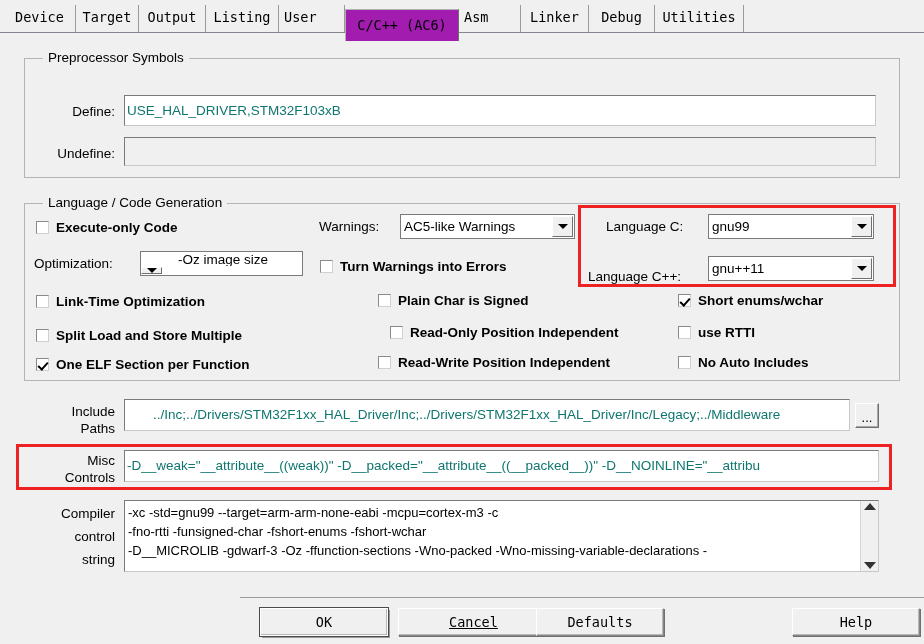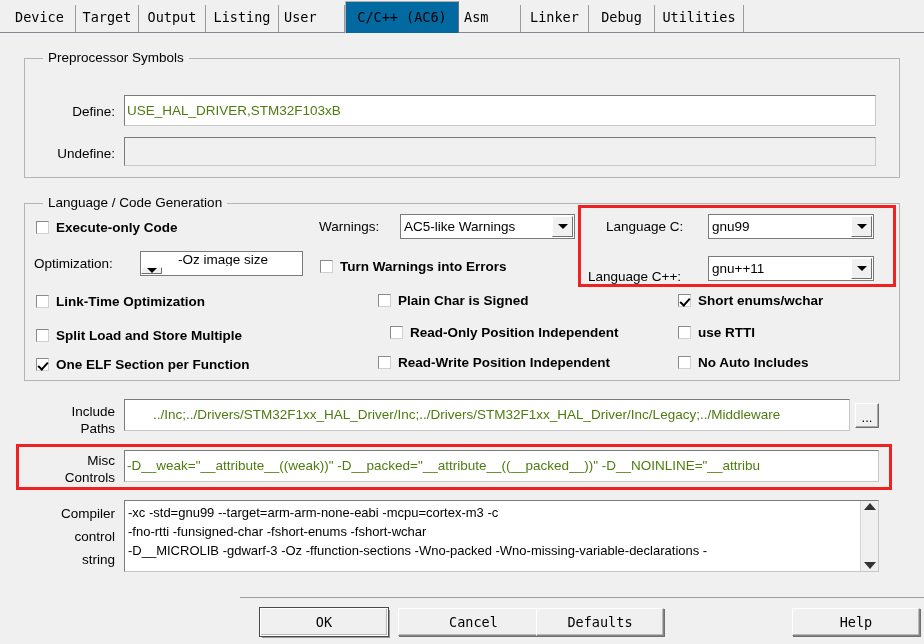--- a/index.html
+++ b/index.html
@@ -42,24 +42,24 @@
     font-size: 13.5px;
     line-height: 25px;
     text-align: center;
     background: #f0f0f0;
     color: #000;
     border-right: 1px solid #9a9a9a;
     white-space: nowrap;
     overflow: hidden;
   }
   .tab.active {
-    top: 1px;
+    top: 9px;
     height: 32px;
     line-height: 30px;
-    background: #0369a1;
+    background: #a21caf;
     border-left: 1px solid #b0b0b0;
     border-top: 1px solid #b0b0b0;
     border-right: 1px solid #6e6e6e;
     z-index: 4;
   }
 
   
   .group {
     position: absolute;
     border: 1px solid #b4b4b4;
@@ -88,21 +88,21 @@
 
   
   .tinput {
     position: absolute;
     box-sizing: border-box;
     background: #ffffff;
     border: 1px solid #7a7a7a;
     border-right-color: #c8c8c8;
     border-bottom-color: #c8c8c8;
     font-size: 13.5px;
-    color: #4d7c0f;
+    color: #0f766e;
     padding: 0 2px;
     line-height: 1;
     display: flex;
     align-items: center;
     overflow: hidden;
     white-space: nowrap;
   }
   .tinput.disabled { background: #f0f0f0; }
 
   
@@ -406,17 +406,17 @@
       <div>-D__MICROLIB -gdwarf-3 -Oz -ffunction-sections -Wno-packed -Wno-missing-variable-declarations -</div>
     </div>
     <div class="mscroll">
       <span class="chev up"></span>
       <span class="chev down"></span>
     </div>
   </div>
 
   <div class="botsep"></div>
   <div class="btn default" style="left:260px; top:608px; width:128px;">OK</div>
-  <div class="btn" style="left:398px; top:608px; width:151px;">Cancel</div>
+  <div class="btn" style="left:398px; top:608px; width:151px;text-decoration:underline;">Cancel</div>
   <div class="btn" style="left:536px; top:608px; width:128px;">Defaults</div>
   <div class="btn" style="left:792px; top:608px; width:128px;">Help</div>
 
 </div>
 
 </body></html>

